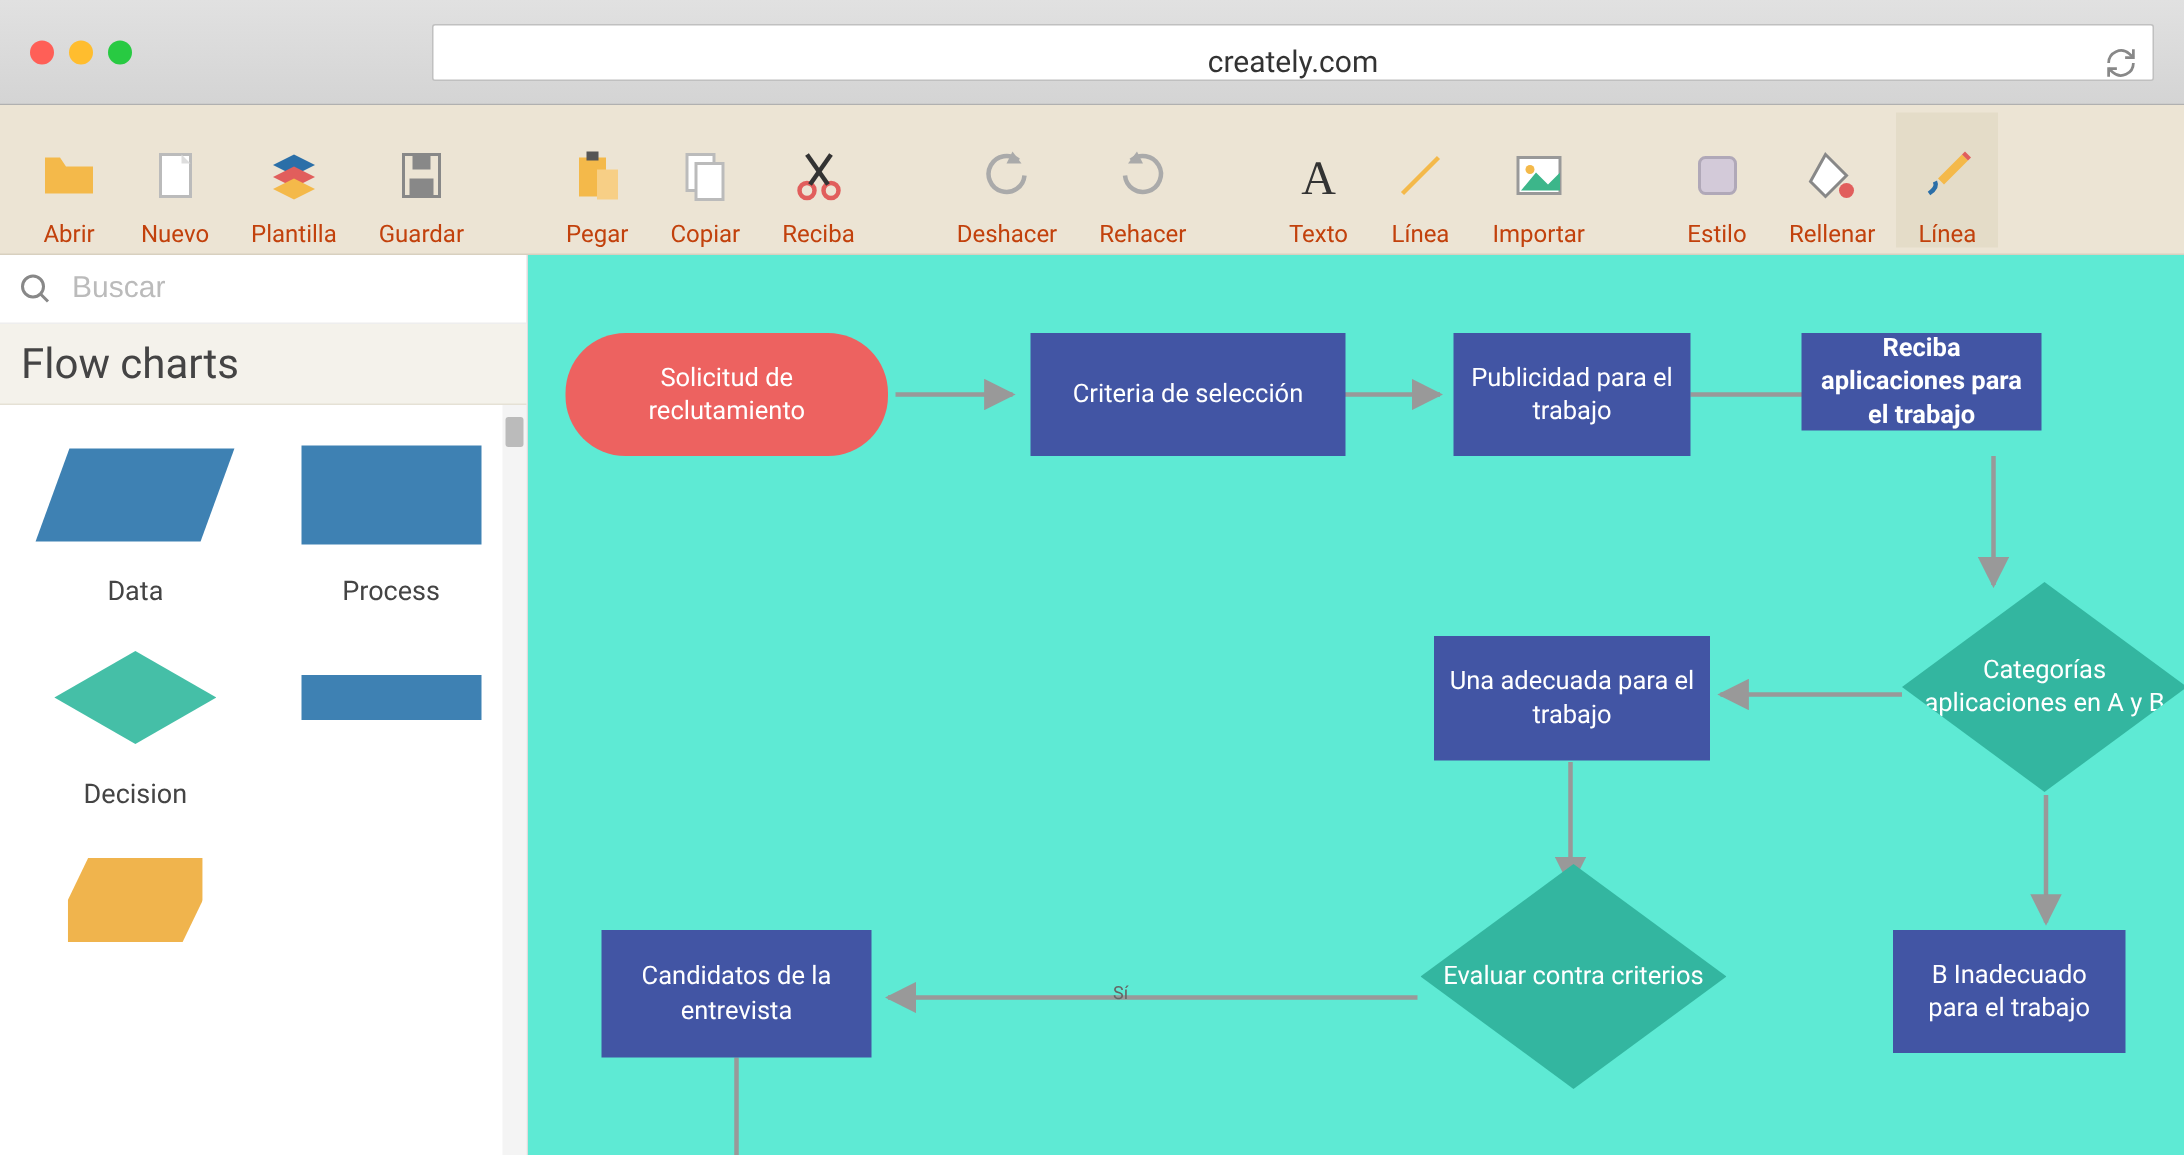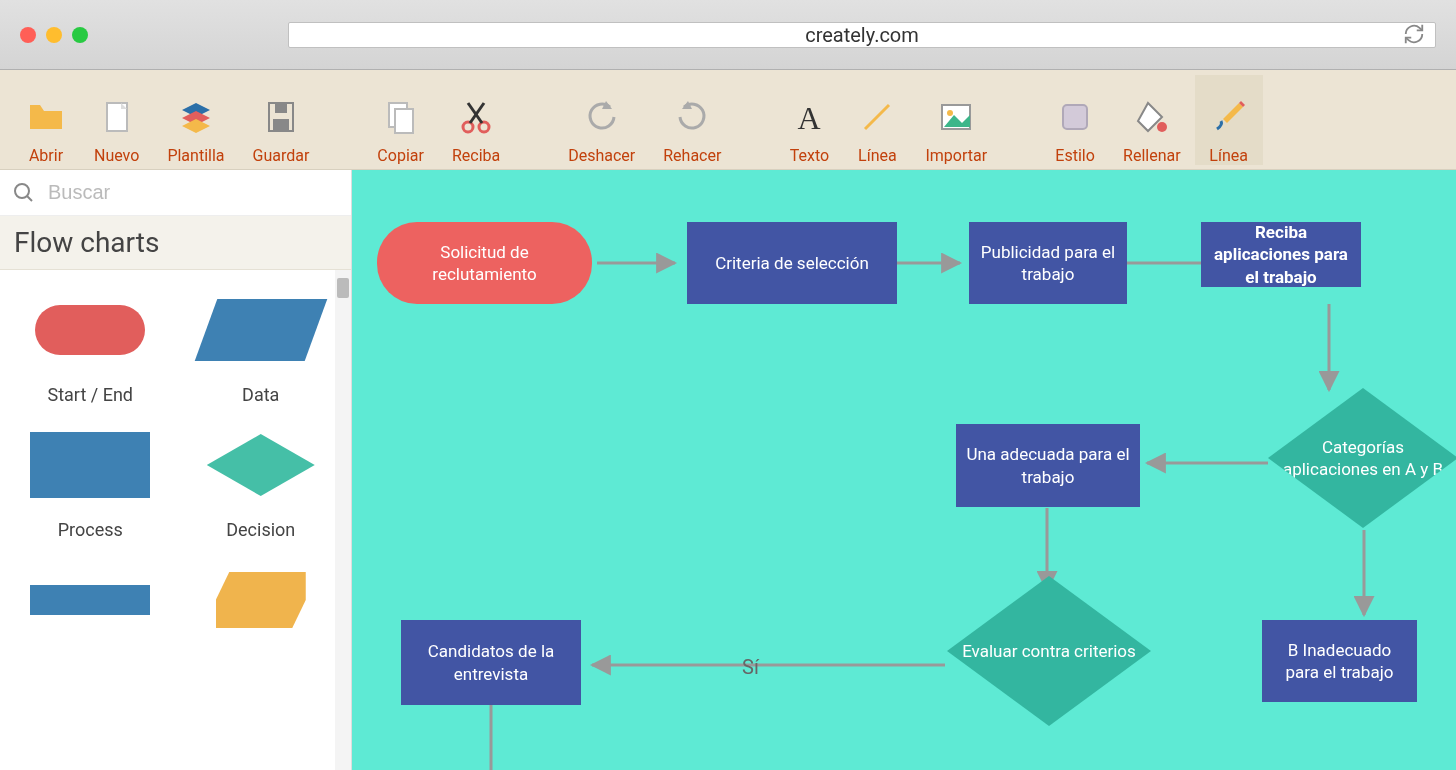--- a/index.html
+++ b/index.html
@@ -3,21 +3,21 @@
 <meta charset="utf-8">
 <style>
 * { margin:0; padding:0; box-sizing:border-box; }
 body { font-family:-apple-system,BlinkMacSystemFont,"Segoe UI",Roboto,Helvetica,Arial,sans-serif; overflow:hidden; }
 
 
 .browser-chrome { height:70px; background:linear-gradient(#e1e1e1,#d4d4d4); border-bottom:1px solid #b0b0b0; display:flex; align-items:center; padding:0 20px; }
 .traffic-lights { display:flex; gap:10px; margin-right:200px; }
 .tl { width:16px; height:16px; border-radius:50%; }
 .tl.red{background:#ff5f57;} .tl.yellow{background:#ffbd2e;} .tl.green{background:#28ca42;}
-.addr-bar { flex:1; height:26px; background:#fff; border-radius:2px; display:flex; align-items:flex-start; justify-content:center; position:relative; border:1px solid #c0c0c0; }
+.addr-bar { flex:1; height:38px; background:#fff; border-radius:2px; display:flex; align-items:flex-end; justify-content:center; position:relative; border:1px solid #c0c0c0; }
 .addr-bar span { font-size:20px; color:#333; }
 .reload-icon { position:absolute; right:10px; color:#666; }
 
 
 .toolbar { height:100px; background:#ece4d4; display:flex; align-items:center; padding:0 12px; border-bottom:1px solid #d8d0bf; }
 .tool-btn { display:flex; flex-direction:column; align-items:center; justify-content:flex-end; padding:0 14px; height:90px; cursor:pointer; }
 .tool-btn.active { background:#e4dcc8; }
 .tool-btn .icon { height:50px; display:flex; align-items:center; justify-content:center; }
 .tool-btn .label { font-size:16px; color:#c2410c; margin-top:4px; }
 .tool-gap { width:40px; }
@@ -44,21 +44,21 @@
 .doc-shape { width:90px; height:56px; background:#f0b44d; clip-path:polygon(15% 0,100% 0,100% 50%,85% 100%,0 100%,0 50%); }
 
 
 .canvas { flex:1; background:#5eead4; position:relative; overflow:hidden; }
 .node { position:absolute; display:flex; align-items:center; justify-content:center; color:#fff; font-size:17px; text-align:center; line-height:1.3; padding:8px 10px; }
 .node.start { background:#ed6260; border-radius:40px; }
 .node.proc { background:#4255a4; }
 .node.dec { background:#33b6a0; clip-path:polygon(50% 0,100% 50%,50% 100%,0 50%); }
 
 svg.arrows { position:absolute; inset:0; width:100%; height:100%; pointer-events:none; }
-.edge-label { position:absolute; color:#666; font-size:20px; }
+.edge-label { position:absolute; color:#666; font-size:12px; }
 
 
 .scroll-track { position:absolute; right:0; top:0; width:16px; height:100%; background:#f4f4f4; }
 .scroll-thumb { position:absolute; right:2px; width:12px; height:20px; background:#bbb; border-radius:2px; }
 </style>
 </head>
 <body>
 
 <div class="browser-chrome">
   <div class="traffic-lights">
@@ -112,20 +112,30 @@
           <rect x="14" y="6" width="12" height="10" fill="#888"></rect>
           <rect x="12" y="22" width="16" height="12" fill="#888"></rect>
         </svg>
       </div>
       <div class="label">Guardar</div>
     </div>
     <div class="tool-gap"></div>
     <div class="tool-btn">
       <div class="icon">
         <svg width="40" height="40" viewBox="0 0 40 40">
+          <rect x="8" y="8" width="18" height="26" fill="#f4b94a"></rect>
+          <rect x="13" y="4" width="8" height="6" fill="#555"></rect>
+          <rect x="20" y="16" width="14" height="20" fill="#f7cf86"></rect>
+        </svg>
+      </div>
+      <div class="label">Pegar</div>
+    </div>
+    <div class="tool-btn">
+      <div class="icon">
+        <svg width="40" height="40" viewBox="0 0 40 40">
           <rect x="8" y="6" width="18" height="24" fill="#fff" stroke="#bbb" stroke-width="2"></rect>
           <rect x="14" y="12" width="18" height="24" fill="#fff" stroke="#bbb" stroke-width="2"></rect>
         </svg>
       </div>
       <div class="label">Copiar</div>
     </div>
     <div class="tool-btn">
       <div class="icon">
         <svg width="40" height="40" viewBox="0 0 40 40">
           <circle cx="12" cy="30" r="5" fill="none" stroke="#e15e5c" stroke-width="3"></circle>
@@ -220,26 +230,20 @@
           <line x1="20" y1="20" x2="15" y2="15"></line>
         </svg>
       <input type="text" placeholder="Buscar" style="">
     </div>
     <div class="palette-header">Flow charts</div>
     <div class="palette-body">
       <div class="scroll-track">
         <div class="scroll-thumb" style="top:8px"></div>
       </div>
       <div class="palette-grid" id="palette-grid">
-          <div class="shape-cell">
-            <div class="shape-preview">
-              <div class="startend"></div>
-            </div>
-            <div class="shape-label">Start / End</div>
-          </div>
           <div class="shape-cell">
             <div class="shape-preview">
               <div class="data-shape"></div>
             </div>
             <div class="shape-label">Data</div>
           </div>
           <div class="shape-cell">
             <div class="shape-preview">
               <div class="process-shape"></div>
             </div>

